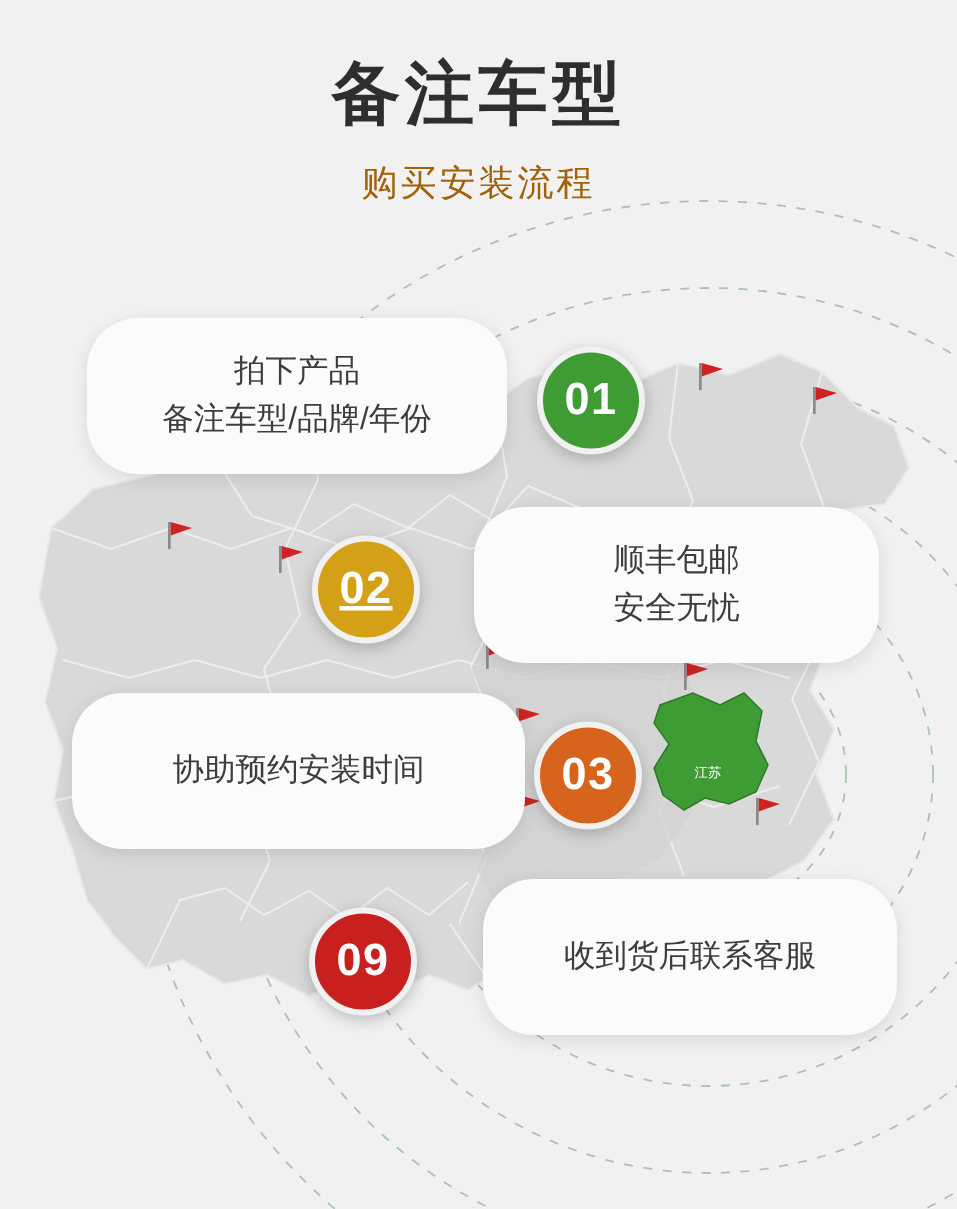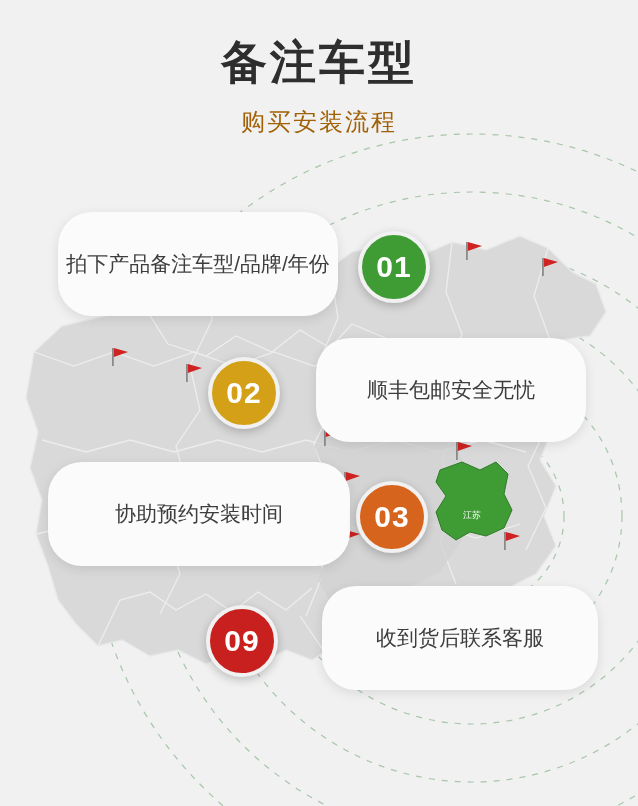--- a/index.html
+++ b/index.html
@@ -55,21 +55,21 @@
   
   .step {
     position: absolute;
   }
   .bubble {
     position: absolute;
     background: #fbfbfb;
     border-radius: 34px;
     box-shadow: 0 3px 12px rgba(0,0,0,0.10);
     display: flex;
-    flex-direction: row;
+    flex-direction: column;
     align-items: center;
     justify-content: center;
     padding: 14px 26px;
     box-sizing: border-box;
   }
   .bubble .line {
     font-size: 21px;
     line-height: 32px;
     color: #3d3d3d;
     white-space: nowrap;
@@ -209,21 +209,21 @@
       <div class="line">备注车型/品牌/年份</div>
     </div>
     <div class="badge" id="badge1" style="background: rgb(63, 156, 53);">01</div>
   </div>
 
   <div class="step" id="step2">
     <div class="bubble">
       <div class="line">顺丰包邮</div>
       <div class="line">安全无忧</div>
     </div>
-    <div class="badge" id="badge2" style="background: rgb(212, 160, 23);">02</div>
+    <div class="badge" id="badge2" style="background: rgb(212, 160, 23); text-decoration: underline;">02</div>
   </div>
 
   <div class="step" id="step3">
     <div class="bubble">
       <div class="line">协助预约安装时间</div>
     </div>
     <div class="badge" id="badge3" style="background: rgb(215, 100, 29);">03</div>
   </div>
 
   <div class="step" id="step4">

